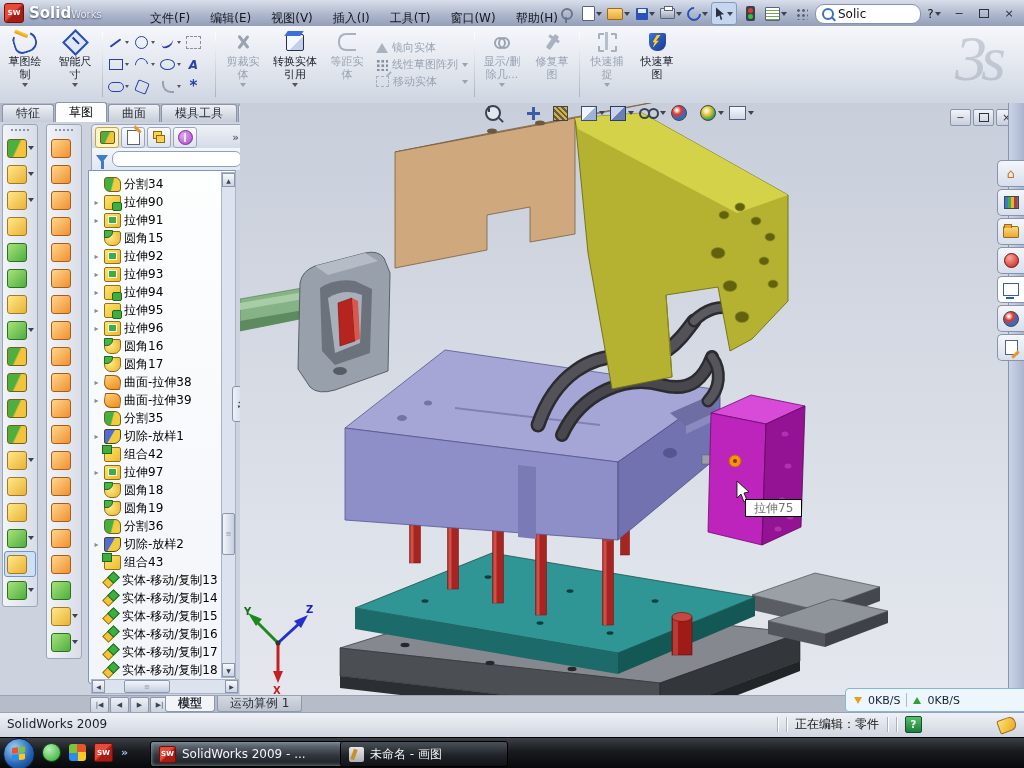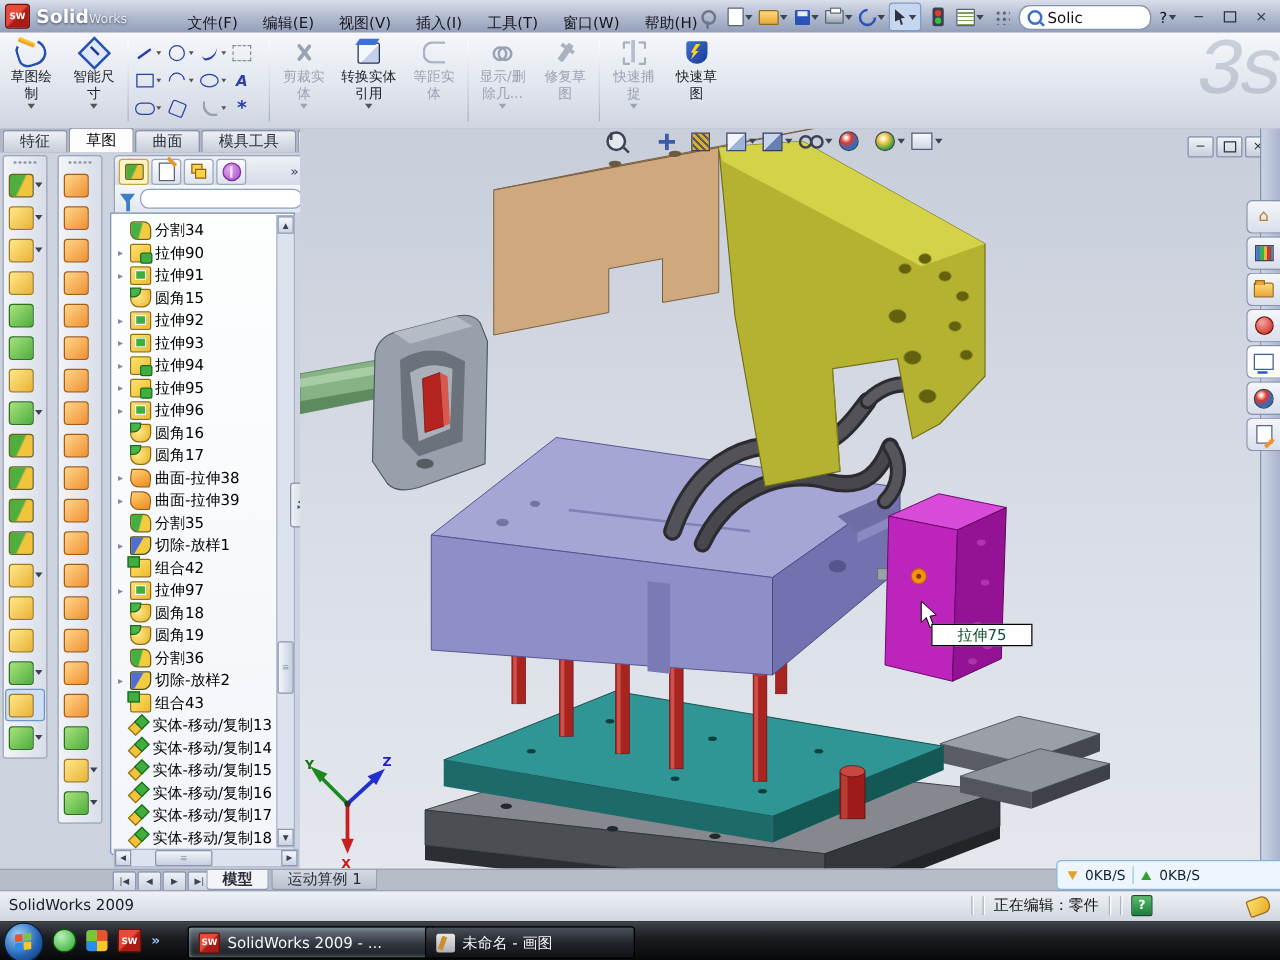--- a/index.html
+++ b/index.html
@@ -93,21 +93,21 @@
   .g-spline{width:13px;height:9px;border-bottom:2px solid #2840a8;border-radius:0 0 90% 30%/0 0 100% 60%;transform:rotate(-12deg)}
   .g-selbox{width:13px;height:11px;border:1.3px dashed #8890a0}
   .g-rect{width:12px;height:9px;border:1.6px solid #2840a8}
   .g-arc{width:11px;height:11px;border:1.6px solid transparent;border-top-color:#2840a8;border-left-color:#2840a8;border-radius:50%;transform:rotate(40deg)}
   .g-ellipse{width:13px;height:9px;border:1.6px solid #2840a8;border-radius:50%}
   .g-text::before{content:"A";font-weight:bold;font-size:12px;color:#2840a8}
   .g-slot{width:14px;height:8px;border:1.6px solid #2840a8;border-radius:5px}
   .g-poly{width:10px;height:10px;border:1.6px solid #2840a8;transform:rotate(22deg);border-radius:2px}
   .g-sfillet{width:10px;height:10px;border-left:2px solid #98a0b0;border-bottom:2px solid #98a0b0;border-radius:0 0 0 9px}
   .g-point::before{content:"*";font-weight:bold;font-size:15px;color:#2840a8;line-height:8px}
-  #watermark{right:2px;top:22px;font-size:64px;font-style:italic;color:rgba(130,140,160,.35);font-family:Liberation Mono, monospace;letter-spacing:-6px}
+  #watermark{right:24px;top:22px;font-size:64px;font-style:italic;color:rgba(130,140,160,.35);font-family:Liberation Serif, serif;letter-spacing:-6px}
 
   
   #tabstrip-bg{left:0;top:103px;width:358px;height:19px;background:#b2b8c6;border-bottom:1px solid #9aa2b4}
   #tabstrip{left:2px;top:103px;height:19px;display:flex;align-items:flex-end}
   .cmtab{height:17px;line-height:17px;padding:0 13px;margin-right:1px;font-size:12px;color:#2a2e38;
     background:linear-gradient(#eef0f5,#c6ccd8);border:1px solid #8a94aa;border-bottom:none;border-radius:3px 3px 0 0}
   .cmtab.active{background:#fdfdfe;height:19px;line-height:19px;color:#000}
 
   
   #leftgutter{left:0;top:122px;width:88px;height:573px;background:#ccd2de}
@@ -194,21 +194,21 @@
   .k-cube2{width:14px;height:13px;background:linear-gradient(135deg,#c8d4ec 50%,#6a80b4 50%);border:1px solid #2c3c64}
   .k-glasses{width:7px;height:7px;border:2px solid #3a4254;border-radius:50%;box-shadow:9px 0 0 -2px transparent;position:relative;margin-right:8px}
   .k-glasses::after{content:"";position:absolute;left:7px;top:-2px;width:7px;height:7px;border:2px solid #3a4254;border-radius:50%}
   .k-sphere{width:14px;height:14px;border-radius:50%;background:radial-gradient(circle at 35% 30%,#fff 4%,#e03a2c 32%,#2c6ad0 66%,#2ca03c 100%);border:1px solid #444}
   .k-sphere2{width:14px;height:14px;border-radius:50%;background:radial-gradient(circle at 40% 35%,#ffe 5%,#e8c23c 35%,#38a048 70%,#2858b0 100%);border:1px solid #444}
   .k-board{width:15px;height:12px;background:linear-gradient(#f6f8fc,#d0d8e6);border:1px solid #55607c}
   .hcaret{width:0;height:0;border-left:3px solid transparent;border-right:3px solid transparent;border-top:4px solid #3c4354}
   #vpbtns{left:950px;top:109px;display:flex;gap:2px}
   .vpb{width:19px;height:15px;background:linear-gradient(#f2f4f8,#c8cfdc);border:1px solid #8894ac;border-radius:2px;
     display:flex;align-items:center;justify-content:center;font-size:10px;color:#2c3140;line-height:1}
-  #tooltip75{position:absolute;left:505px;top:396px;background:#ffffff;border:1px solid #000;padding:0 20px;font-size:12px;line-height:16px;color:#14532d}
+  #tooltip75{position:absolute;left:505px;top:396px;background:#ffffff;border:1px solid #000;padding:0 8px;font-size:12px;line-height:16px;color:#737373}
 
   
   #taskpane{left:1008px;top:103px;width:16px;height:592px;background:linear-gradient(90deg,#ccd4e6,#a8b2cc);border-left:1px solid #8894ac}
   #tp-tabs{left:997px;top:160px;display:flex;flex-direction:column;gap:2px}
   .tptab{width:26px;height:25px;background:linear-gradient(#f4f6fa,#d8dfec);border:1px solid #8894ac;border-right:none;
     border-radius:5px 0 0 5px;display:flex;align-items:center;justify-content:center}
   .tptab.active{background:#fff}
   .p-home{font-size:13px;color:#c07818;line-height:1}
   .p-lib{width:13px;height:11px;background:repeating-linear-gradient(90deg,#3a7cc8 0 3px,#3cae4c 3px 6px,#e8b23c 6px 9px,#c03a2c 9px 12px);border:1px solid #445}
   .p-folder{width:14px;height:10px;background:linear-gradient(#ffd978,#e8a83c);border:1px solid #9a6d14;border-radius:1px 2px 1px 1px;position:relative}
@@ -452,20 +452,36 @@
         </div>
       <div class="biglbl wide">转换实体引用</div>
       <div class="tcaret"></div>
     </div>
     <div class="tgroup dis">
       <div class="bigico">
           <span class="ico-offset"></span>
         </div>
       <div class="biglbl">等距实体</div>
     </div>
+    <div class="stack">
+      <div class="srow">
+          <span class="ico-warn"></span>
+          <span class="slbl">镜向实体</span>
+        </div>
+      <div class="srow">
+          <span class="ico-grid"></span>
+          <span class="slbl">线性草图阵列</span>
+          <span class="scaret"></span>
+        </div>
+      <div class="srow">
+          <span class="ico-movee"></span>
+          <span class="slbl">移动实体</span>
+          <span class="scaret"></span>
+        </div>
+    </div>
     <div class="tsep"></div>
     <div class="tgroup dis">
       <div class="bigico">
           <span class="ico-eyedoc"></span>
         </div>
       <div class="biglbl">显示/删除几...</div>
       <div class="tcaret"></div>
     </div>
     <div class="tgroup dis">
       <div class="bigico">

